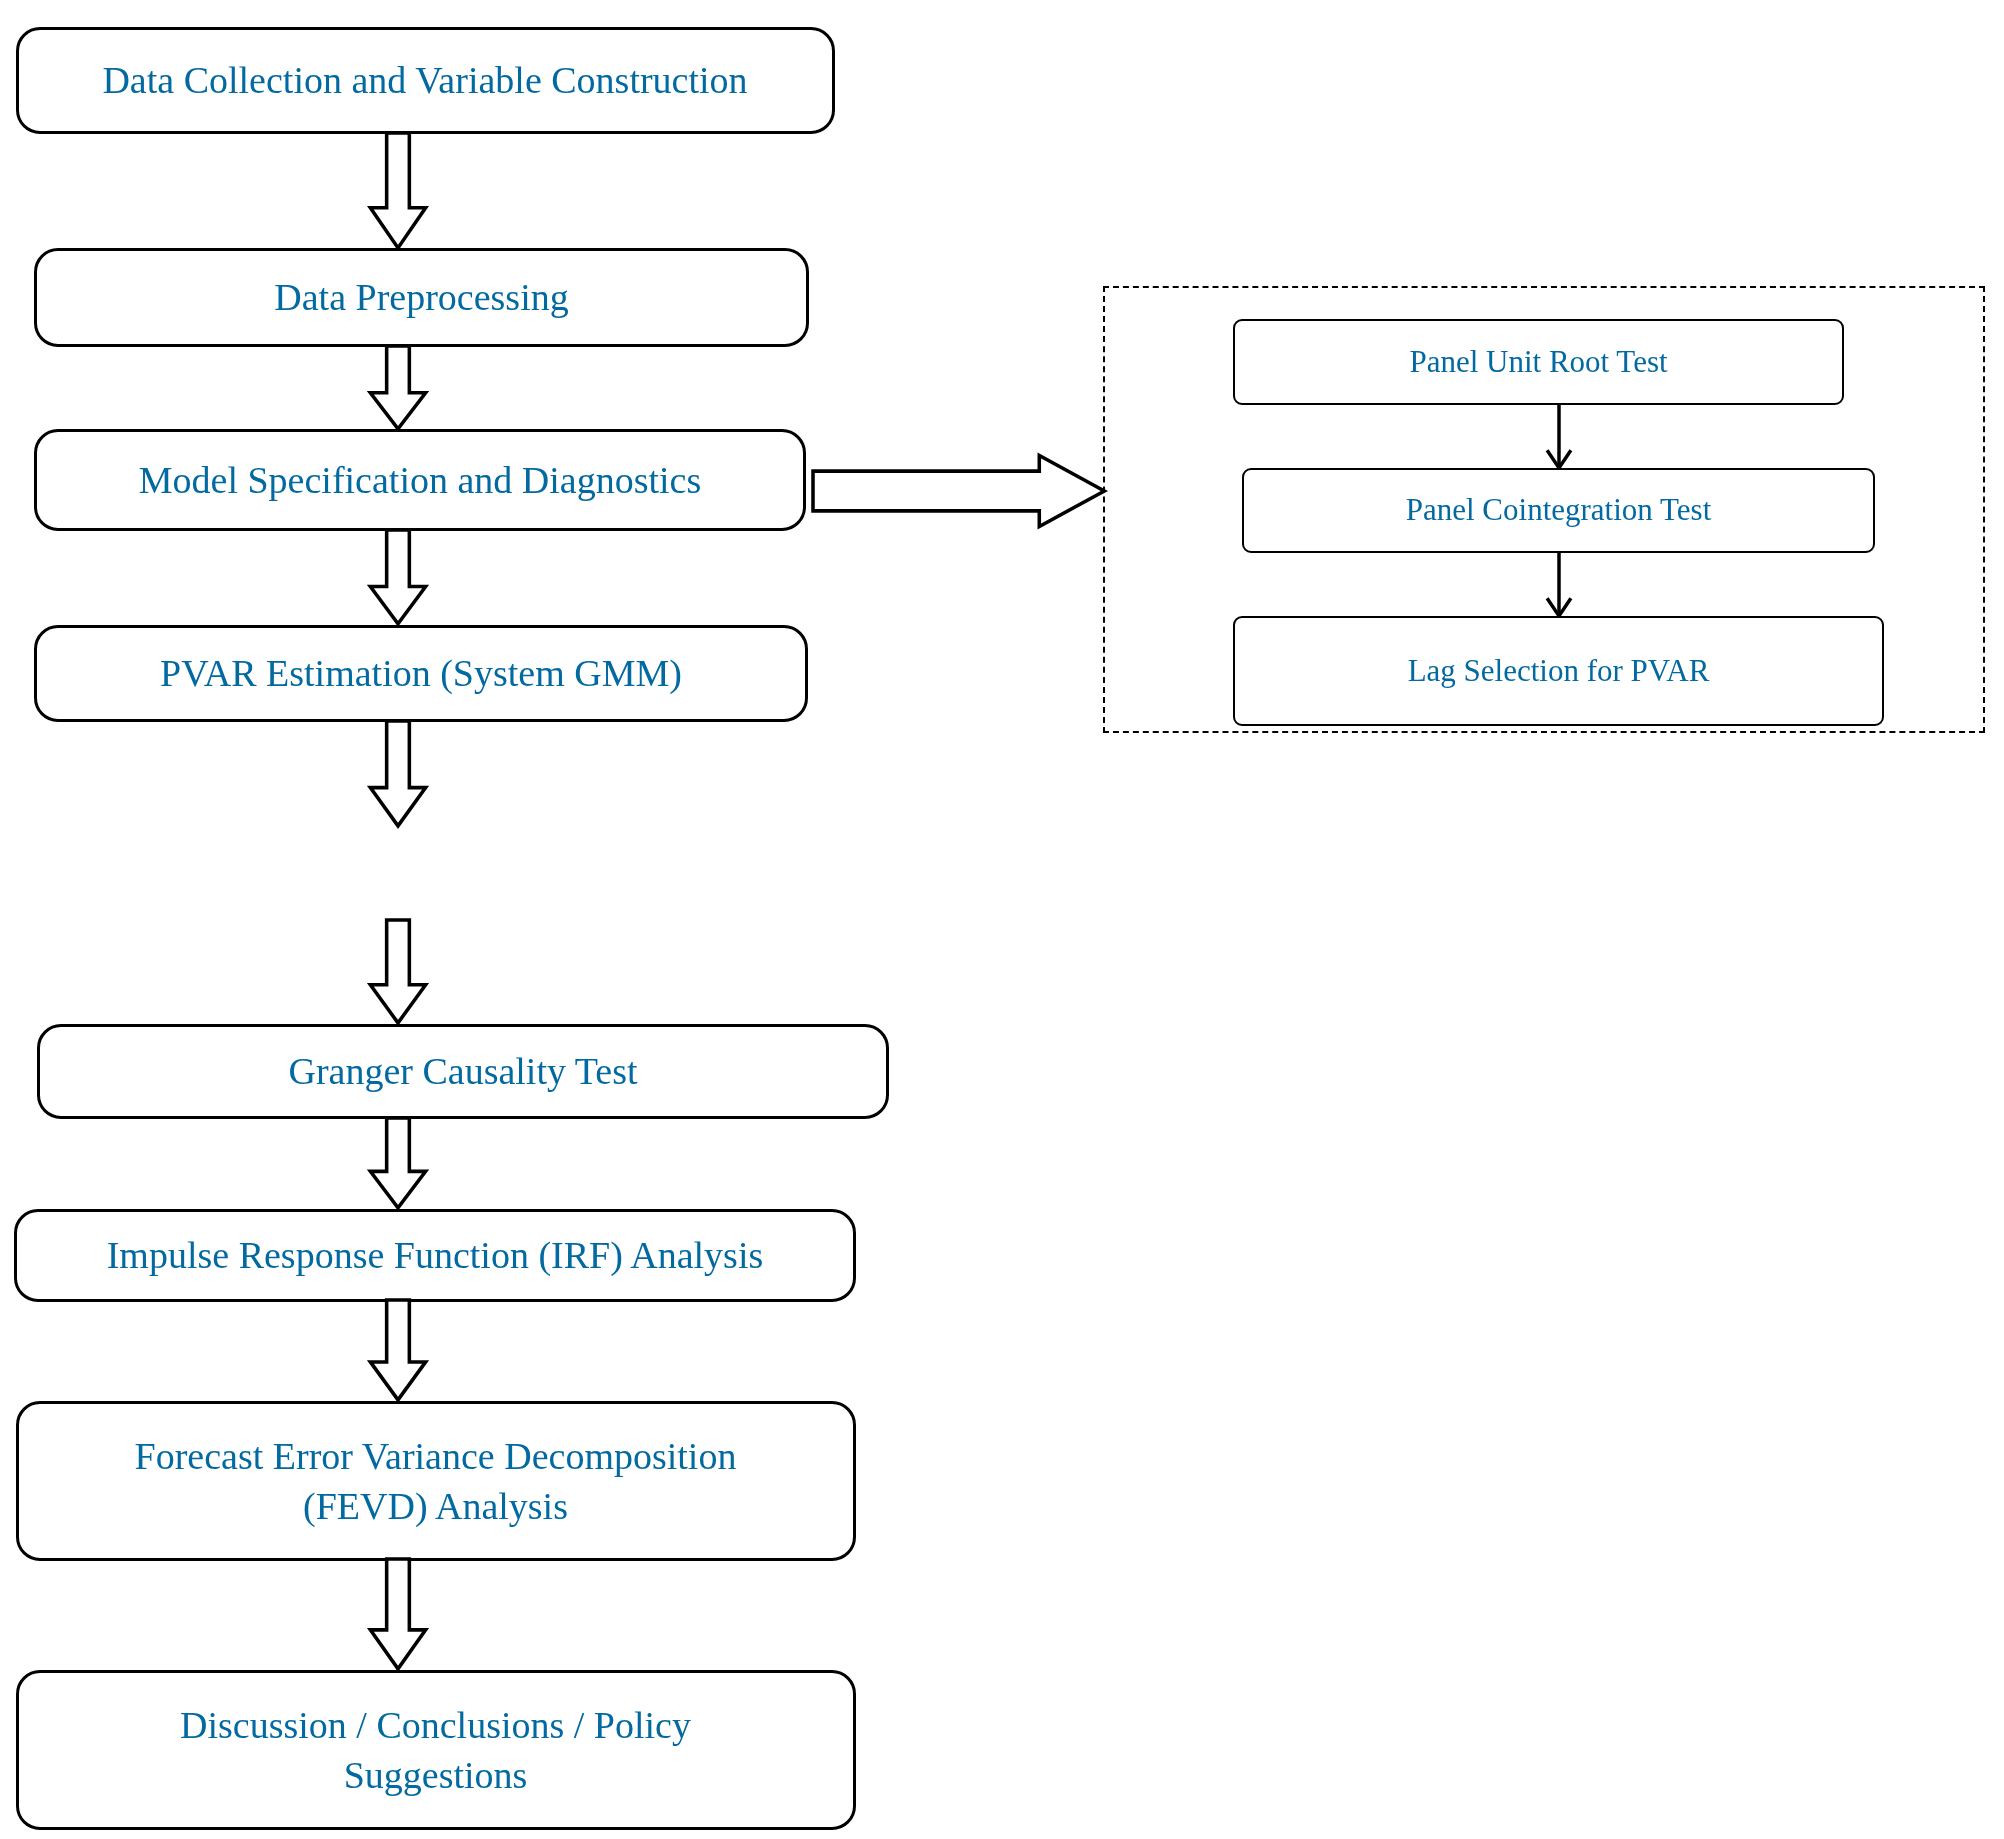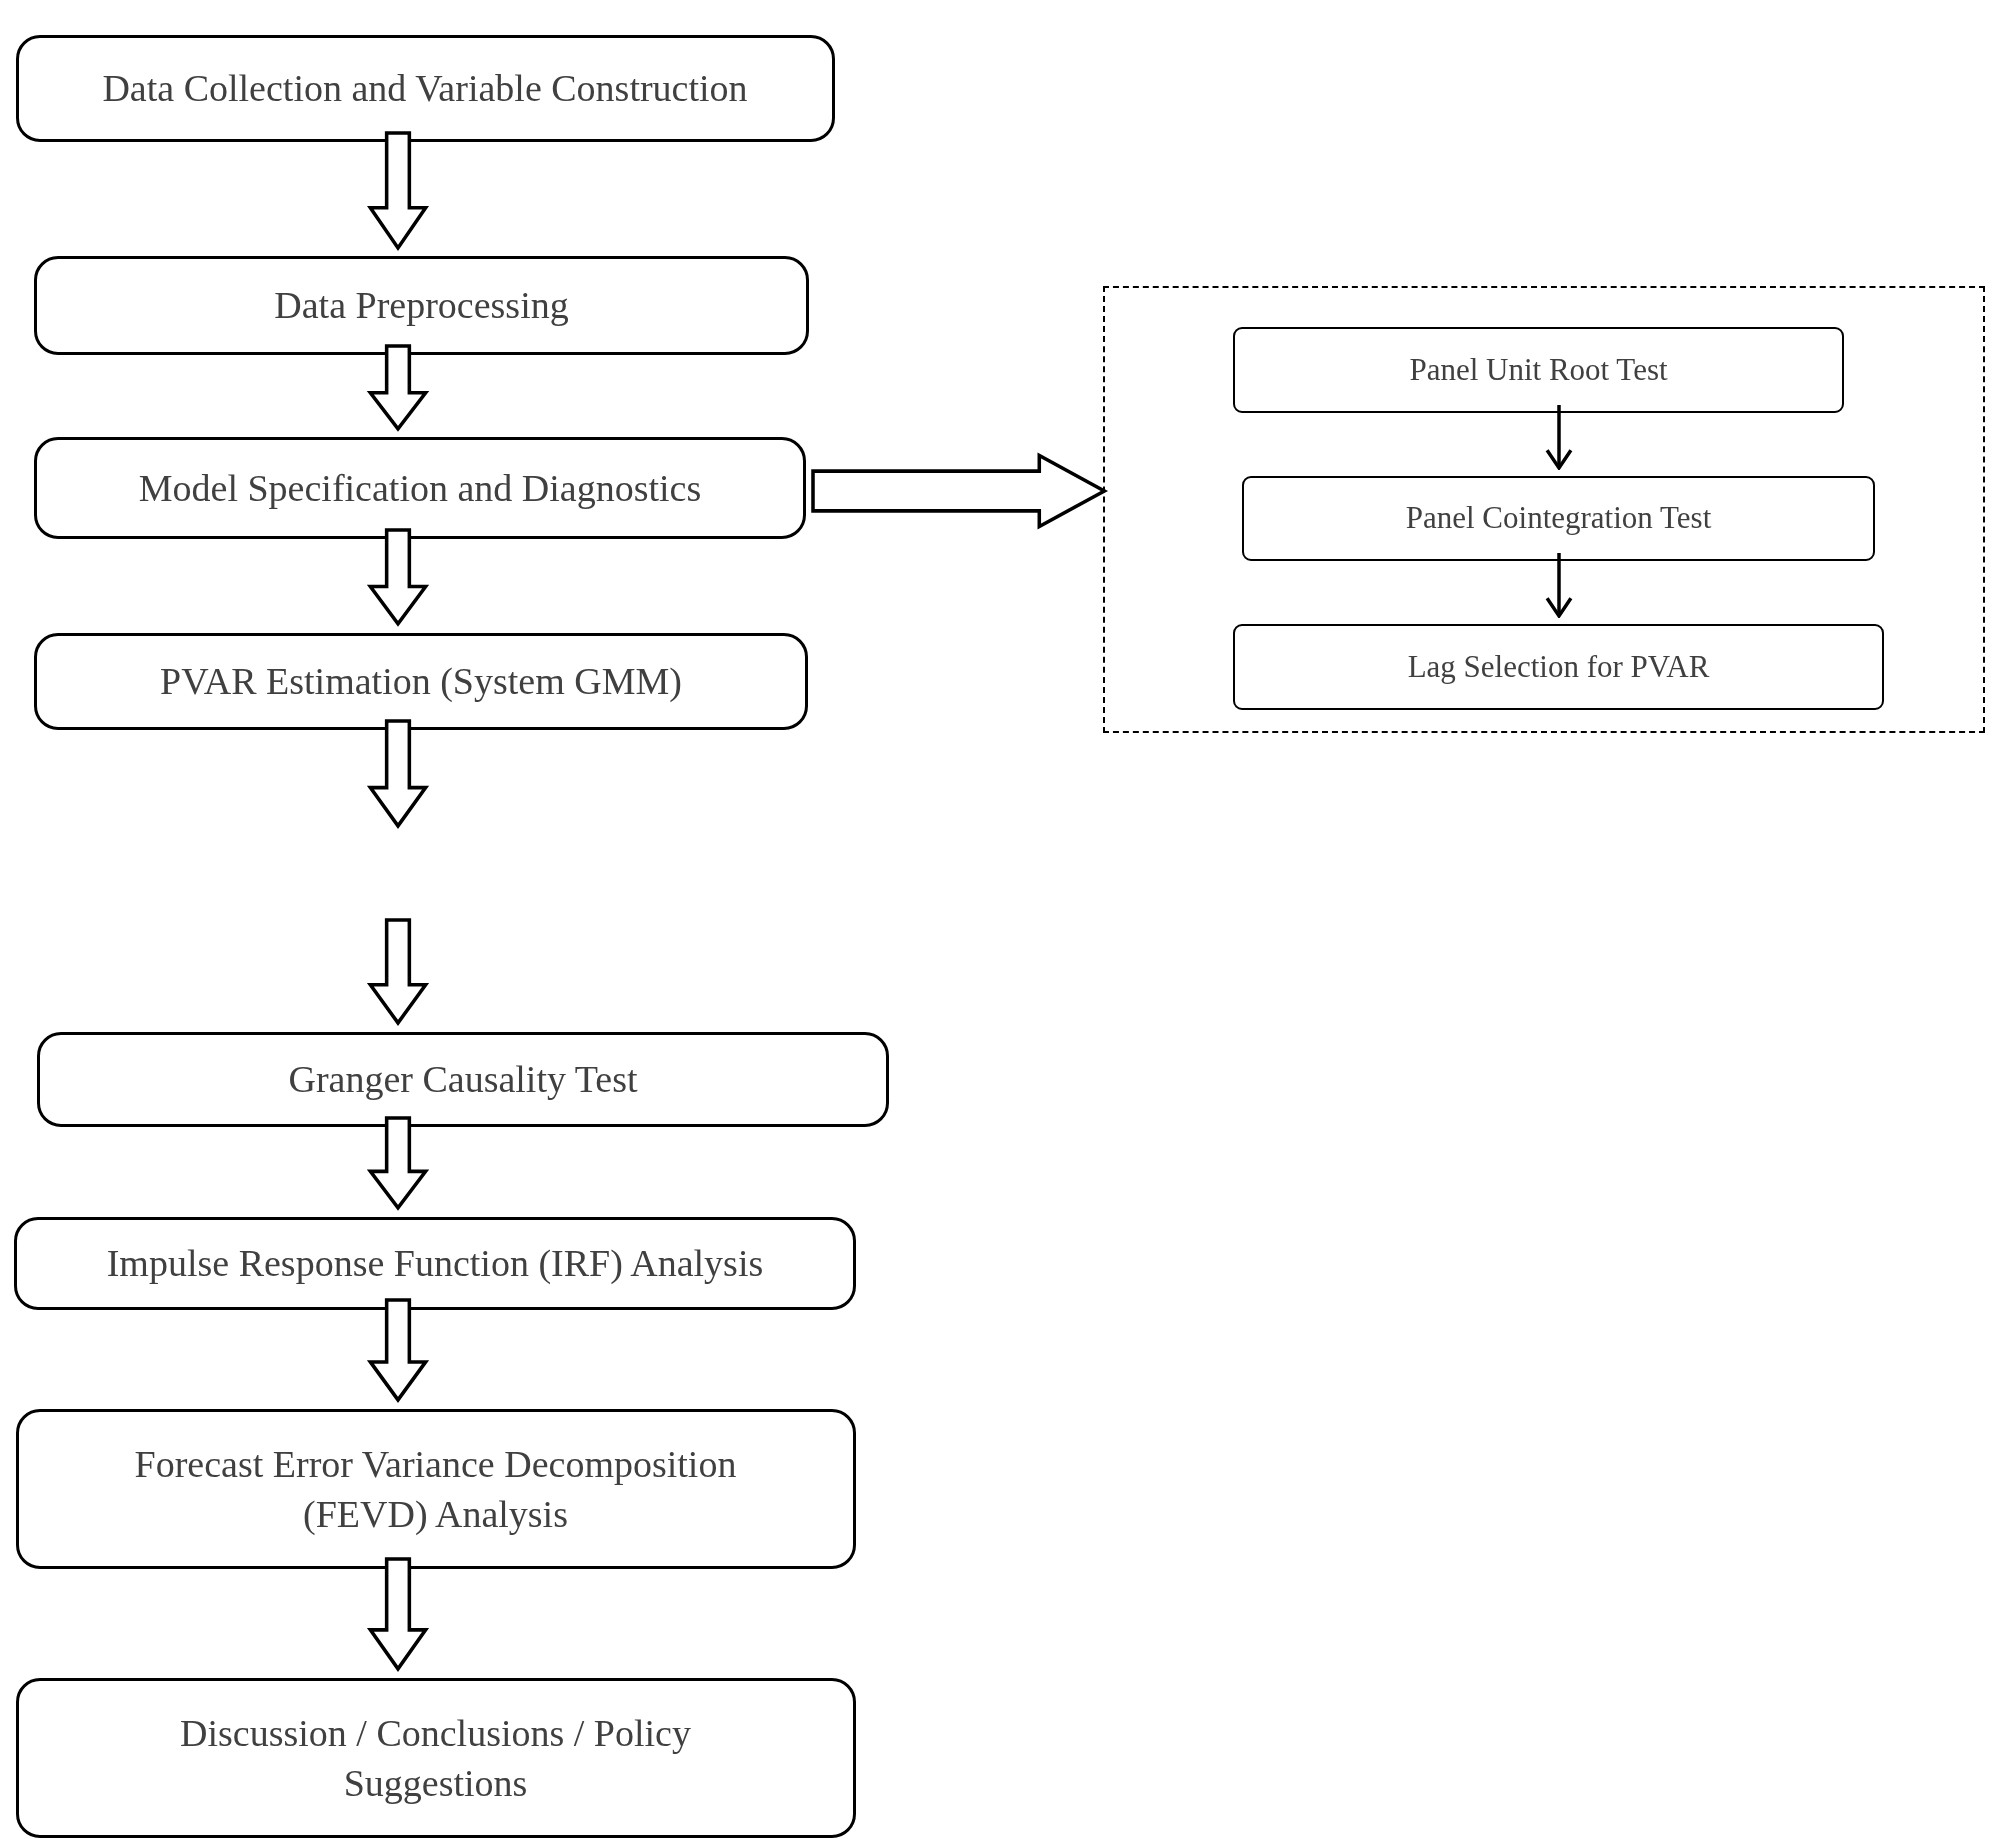--- a/index.html
+++ b/index.html
@@ -22,24 +22,23 @@
   .node {
     position: absolute;
     box-sizing: border-box;
     border: 3.5px solid #000000;
     border-radius: 24px;
     background: #ffffff;
     display: flex;
     align-items: center;
     justify-content: center;
     text-align: center;
-    color: #404040;
+    color: #0369a1;
     line-height: 1.32;
     padding: 2.8px 18.4px;
-    margin-top: 8px;
   }
   .node .label {
     display: block;
     width: 100%;
     white-space: pre-line;
   }
   .node.main { font-size: 38px; }
   .node.sub  { font-size: 31px; border-width: 2.8px; border-radius: 9px; }
 
   
@@ -175,21 +174,21 @@
   <div class="dashed-panel" style="left:1103px; top:286px; width:882px; height:447px;"></div>
 
   <div class="node sub" style="left:1233px; top:319px; width:611px; height:86px;">
     <span class="label">Panel Unit Root Test</span>
   </div>
 
   <div class="node sub" style="left:1242px; top:468px; width:633px; height:85px;">
     <span class="label">Panel Cointegration Test</span>
   </div>
 
-  <div class="node sub" style="left:1233px; top:616px; width:651px; height:86px;">
+  <div class="node sub" style="left:1233px; top:616px; width:651px; height:110px;">
     <span class="label">Lag Selection for PVAR</span>
   </div>
 
   <div class="thin-arrow" style="left:1538px; top:405px; width:42px; height:65px;">
     <svg viewBox="0 0 60 92" width="42" height="65" preserveAspectRatio="none">
       <line class="thin-line" x1="30" y1="0" x2="30" y2="86"></line>
       <polyline class="thin-head" points="13,64 30,89 47,64"></polyline>
     </svg>
   </div>
 

